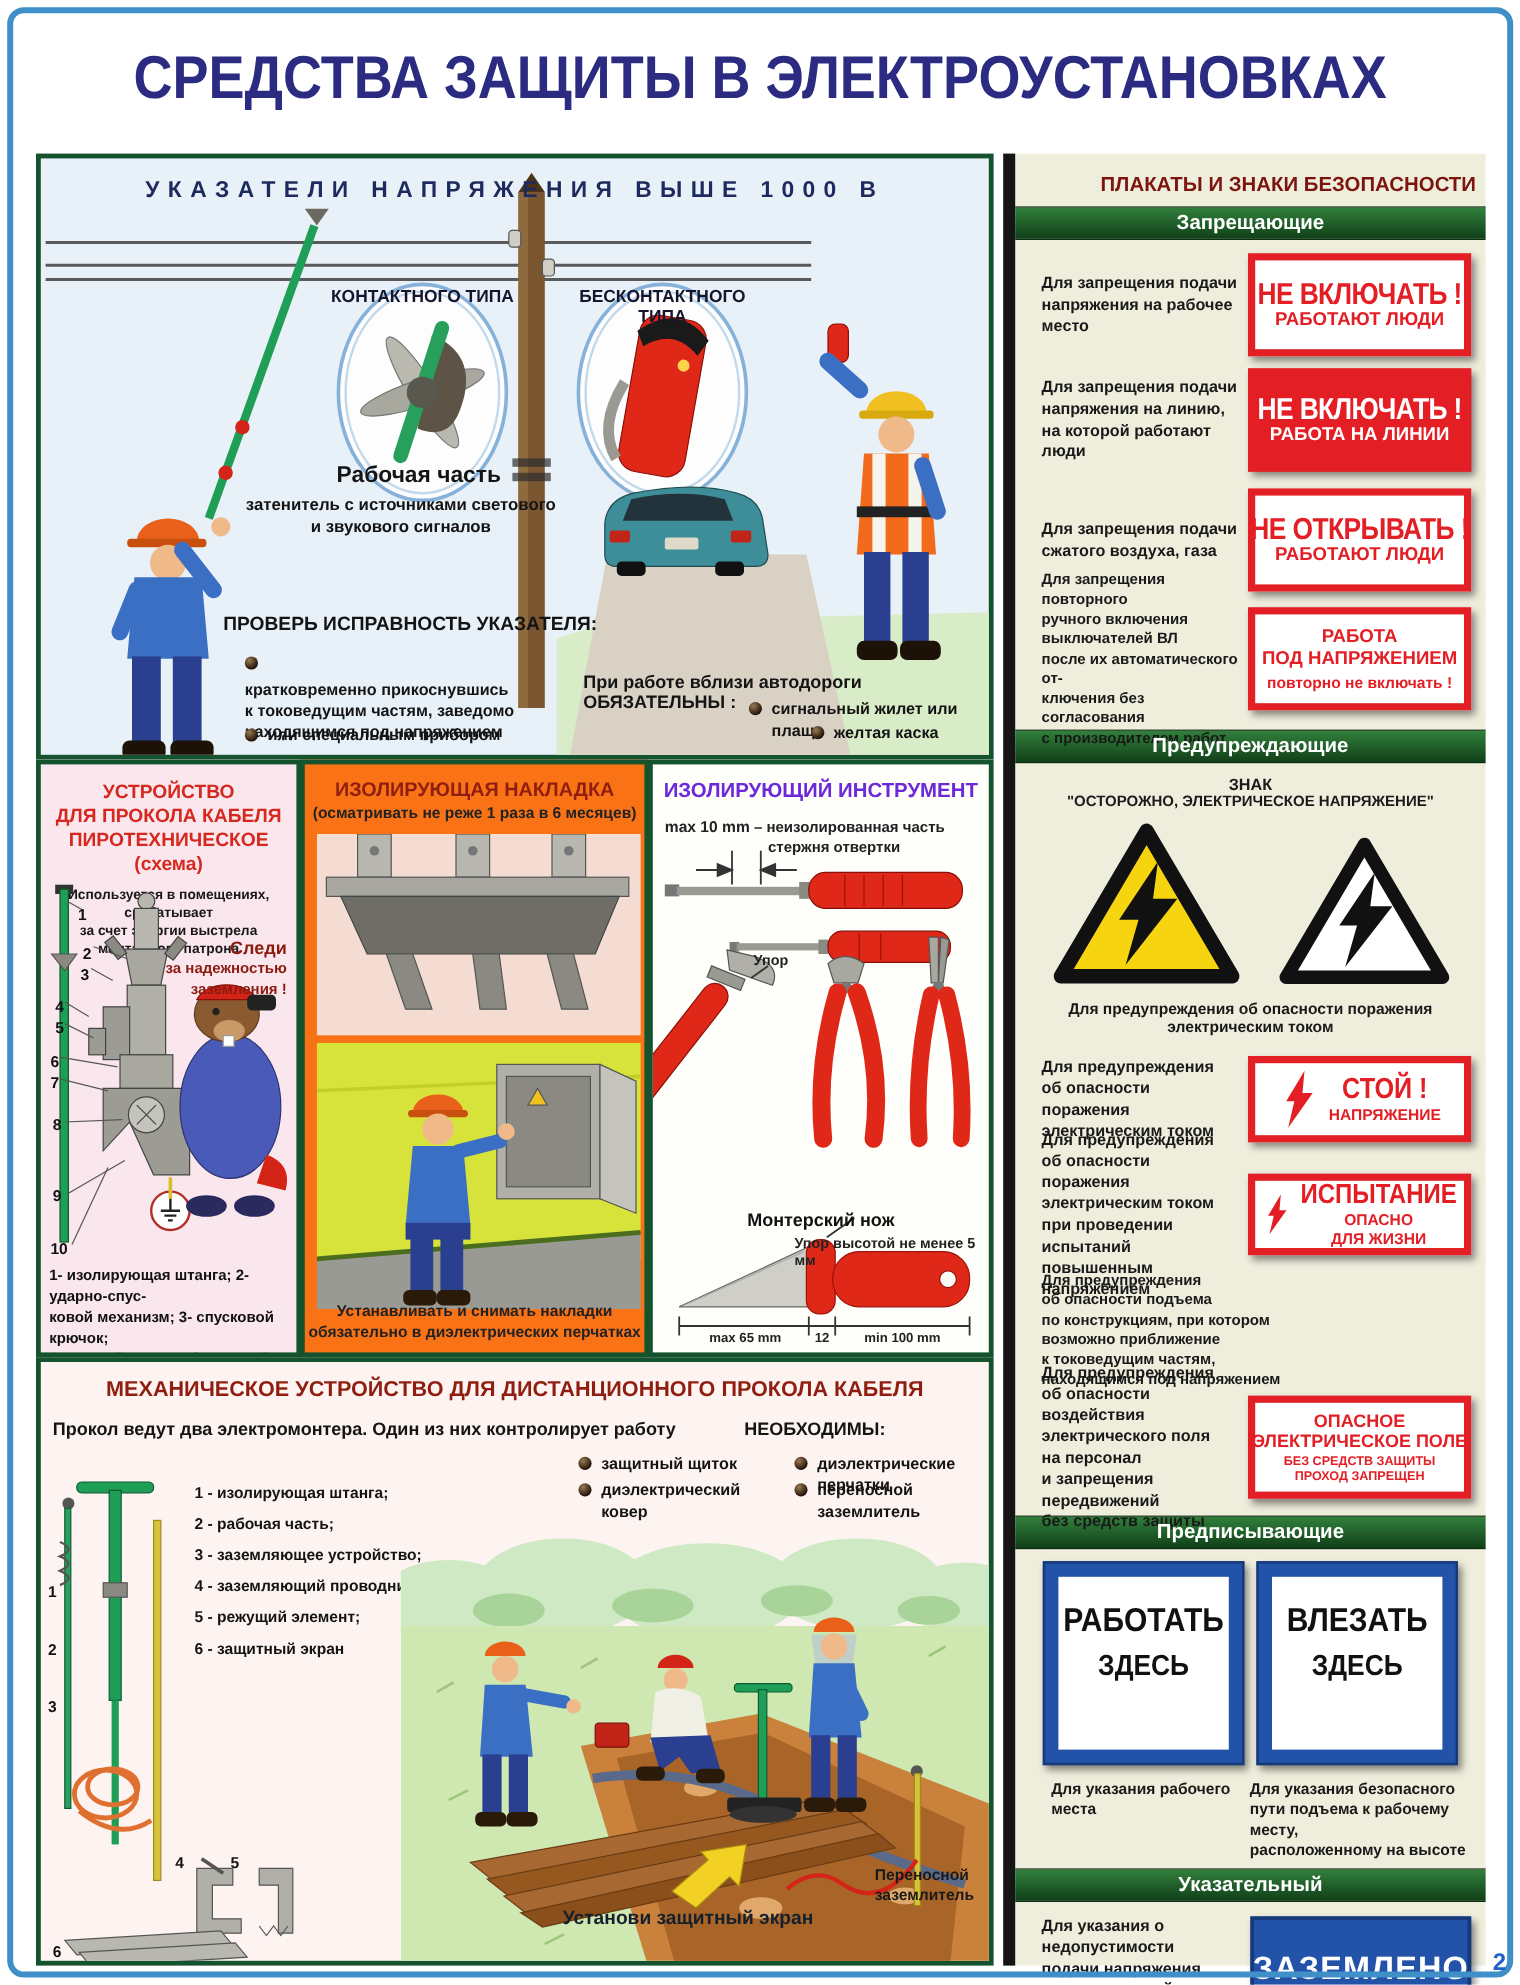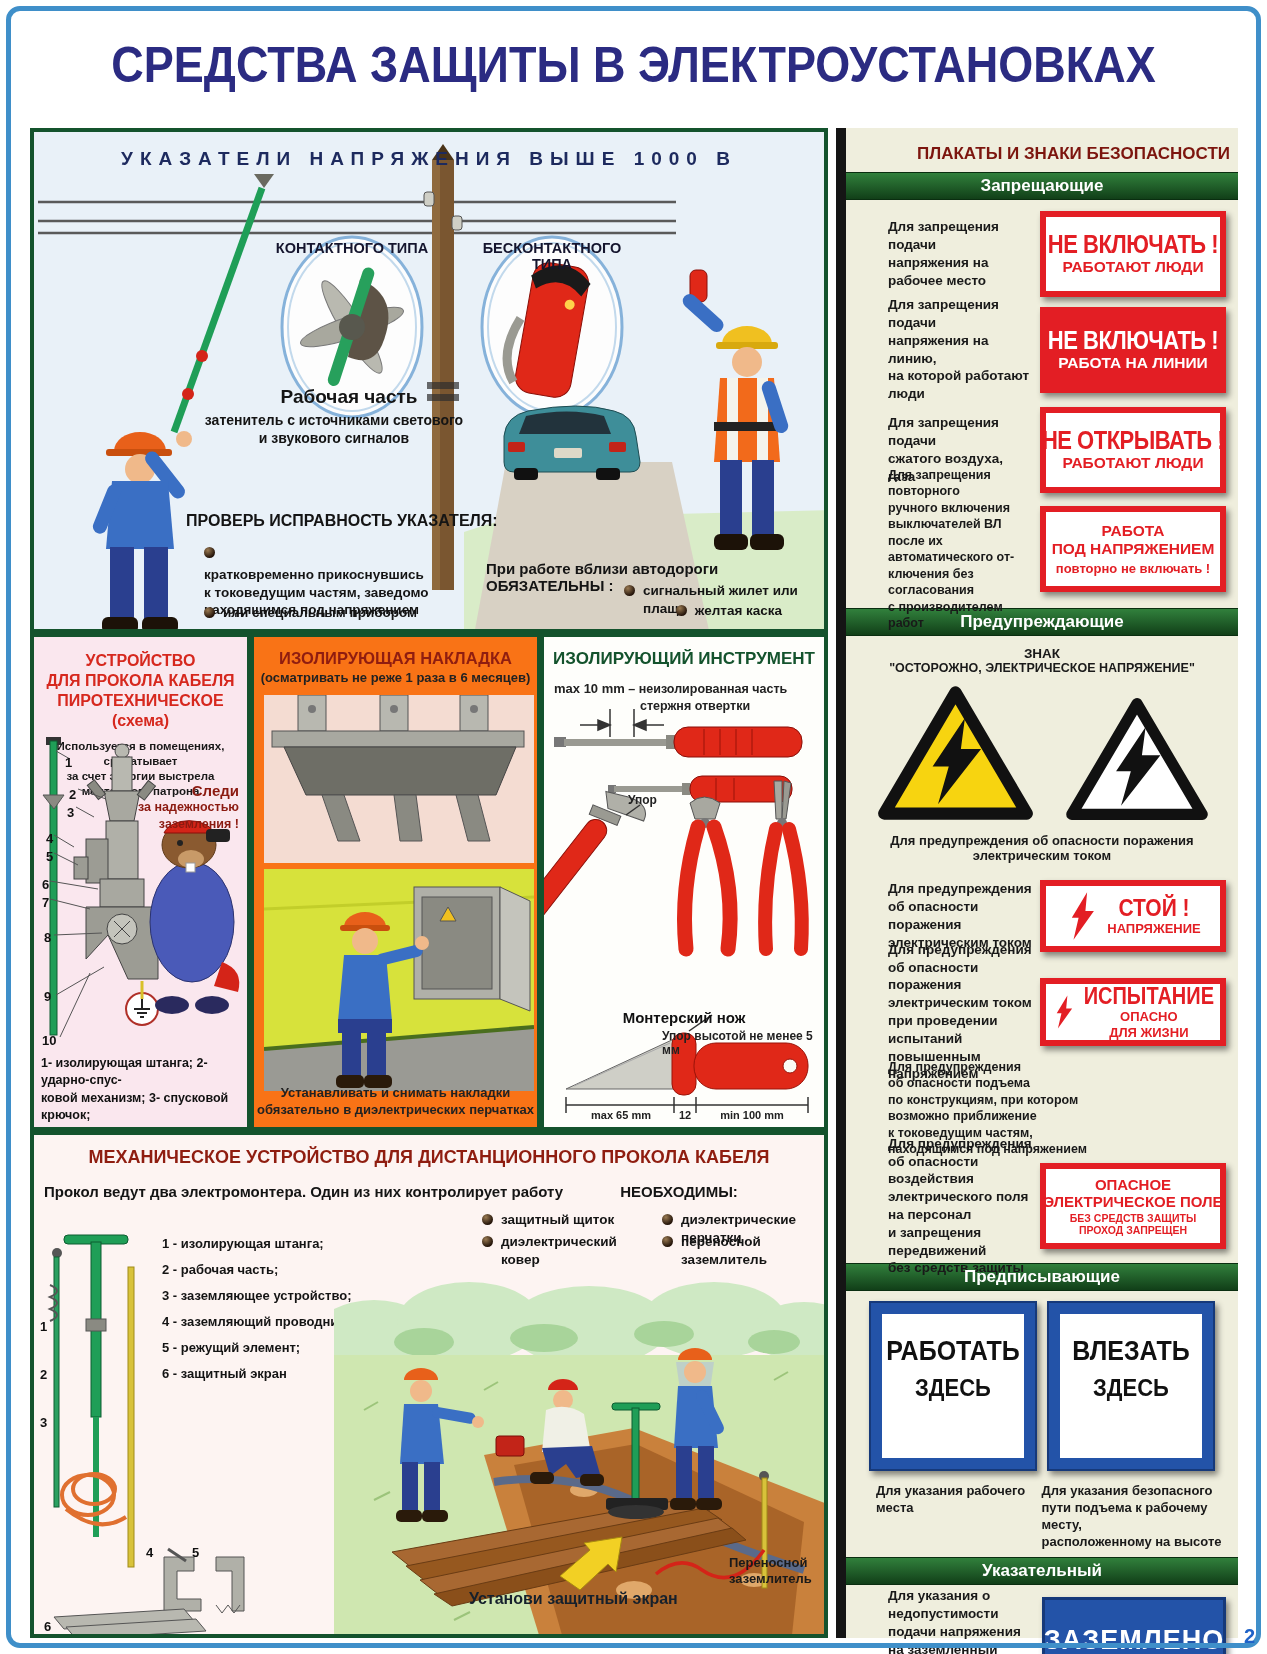--- a/index.html
+++ b/index.html
@@ -34,41 +34,41 @@
   .pyro-num{position:absolute;font-size:13px;font-weight:800;color:#111;}
   .watch{position:absolute;top:145px;right:8px;width:112px;text-align:right;color:#8b1a10;}
   .watch .w1{font-size:15px;font-weight:800;}
   .watch .w2{font-size:12.5px;font-weight:700;line-height:1.35;}
   .pyro-legend{position:absolute;left:7px;top:418px;right:5px;font-size:12.5px;font-weight:700;color:#111;line-height:1.38;}
 
   .pad-title{position:absolute;top:12px;left:0;right:0;text-align:center;font-size:16.5px;font-weight:800;color:#8f1d10;}
   .pad-sub{position:absolute;top:33px;left:0;right:0;text-align:center;font-size:13px;font-weight:700;color:#222;}
   .pad-cap{position:absolute;bottom:8px;left:0;right:0;text-align:center;font-size:13px;font-weight:700;color:#222;line-height:1.3;}
 
-  .tools-title{position:absolute;top:12px;left:0;right:0;text-align:center;font-size:17px;font-weight:800;color:#14532d;}
+  .tools-title{position:absolute;top:12px;left:0;right:0;text-align:center;font-size:17px;font-weight:800;color:#6d28d9;}
   .t-note1{position:absolute;top:44px;left:10px;font-size:12.5px;color:#222;font-weight:700;}
   .t-note1 b{font-size:13px;}
   .t-note2{position:absolute;top:62px;left:96px;font-size:12.5px;color:#222;font-weight:700;}
   .t-upor{position:absolute;top:156px;left:84px;font-size:12px;font-weight:700;color:#222;}
   .knife-title{position:absolute;top:372px;left:0;right:0;text-align:center;font-size:15px;font-weight:800;color:#111;}
   .knife-note{position:absolute;top:392px;left:118px;font-size:12px;font-weight:700;color:#222;}
   .dim{position:absolute;top:472px;font-size:11px;font-weight:700;color:#222;text-align:center;}
 
   .mech-title{position:absolute;top:12px;left:0;right:0;text-align:center;font-size:18px;font-weight:800;color:#8f1d10;}
   .mech-lead{position:absolute;top:48px;left:10px;font-size:15px;font-weight:700;color:#141414;}
   .mech-req{position:absolute;top:48px;left:560px;width:170px;text-align:center;font-size:15px;font-weight:800;color:#141414;}
   .mech-leg{position:absolute;left:128px;top:96px;font-size:13px;font-weight:700;color:#141414;line-height:2.0;}
   .mech-num{position:absolute;font-size:13px;font-weight:800;color:#111;}
   .cap-screen{position:absolute;left:435px;top:455px;font-size:16px;font-weight:800;color:#15202c;}
   .cap-earth{position:absolute;left:695px;top:420px;width:100px;font-size:13px;font-weight:800;color:#1a1a1a;line-height:1.25;}
 
   #sidebar{position:absolute;left:836px;top:128px;width:402px;height:1510px;background:#efeedd;border-left:10px solid #151515;box-sizing:border-box;}
   .s-title{padding:16px 8px 0;text-align:right;color:#7c150e;font-weight:800;font-size:17px;}
   .band{margin-top:8px;background:linear-gradient(#31803c,#113f18);color:#fff;text-align:center;font-weight:800;font-size:17px;padding:3px 0;border-top:1px solid #0a2e10;border-bottom:1px solid #0a2e10;}
-  .row{display:flex;align-items:center;padding-left:42px;padding-right:12px;box-sizing:border-box;}
+  .row{display:flex;align-items:center;padding-left:22px;padding-right:12px;box-sizing:border-box;}
   .row .desc{flex:1;font-size:13.5px;font-weight:700;color:#191919;white-space:pre-line;line-height:1.32;padding-right:6px;}
   .sign{width:186px;flex:none;box-shadow:3px 4px 6px rgba(0,0,0,.45);box-sizing:border-box;display:flex;flex-direction:column;align-items:center;justify-content:center;}
   .sgn-o{background:#fff;border:6px solid #e31e24;color:#e31e24;}
   .sgn-s{background:#e31e24;border:6px solid #e31e24;color:#fff;}
   .l-big{font-size:22px;font-weight:800;letter-spacing:-0.5px;transform:scaleY(1.15);white-space:nowrap;}
   .l-med{font-size:15.5px;font-weight:800;white-space:nowrap;}
   .l-sm{font-size:13px;font-weight:700;white-space:nowrap;}
   .bolt-sign{flex-direction:row;gap:8px;padding:0 6px;}
   .bolt-txt{display:flex;flex-direction:column;align-items:center;gap:1px;}
   .w-big{font-size:21px;font-weight:800;transform:scaleY(1.15);white-space:nowrap;}

